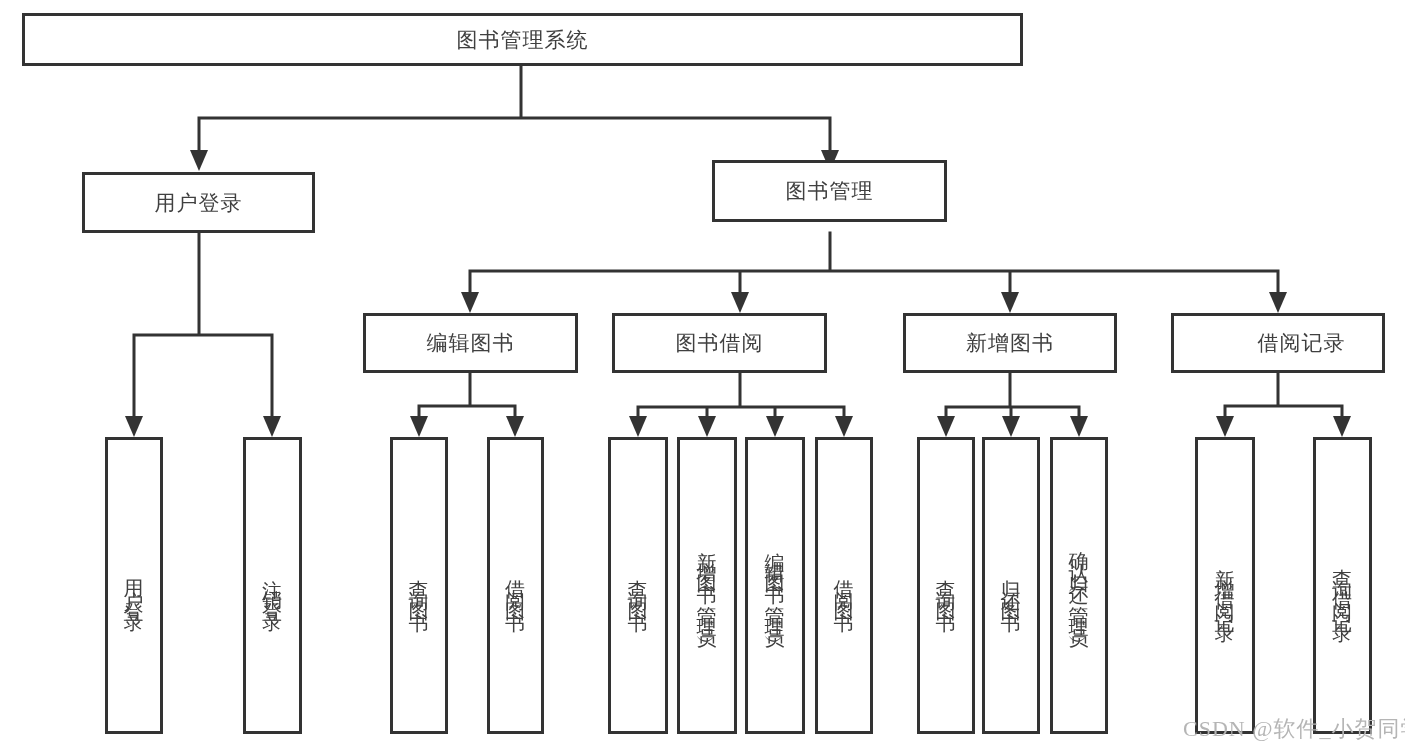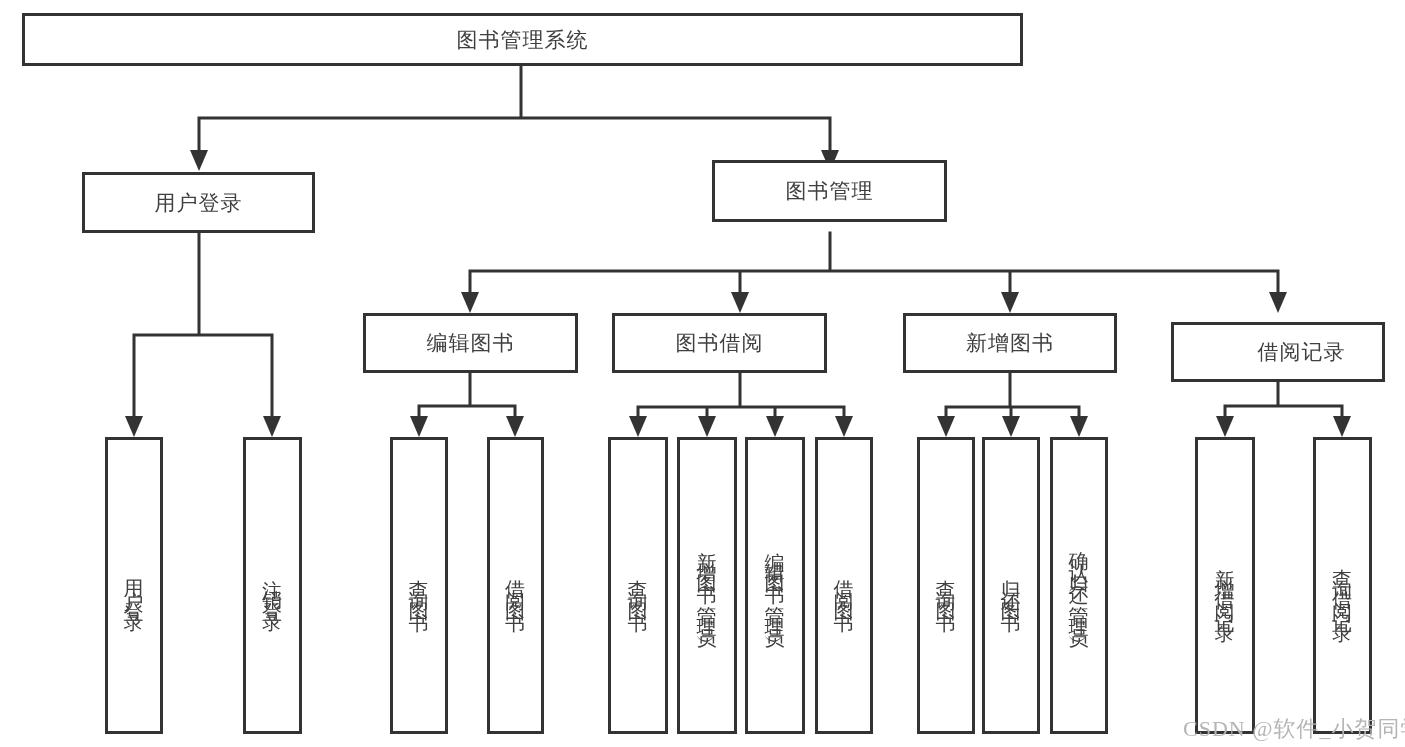--- a/index.html
+++ b/index.html
@@ -95,21 +95,21 @@
 
   <div class="node h" style="left:363px;top:313px;width:215px;height:60px;">
     <span>编辑图书</span>
   </div>
   <div class="node h" style="left:612px;top:313px;width:215px;height:60px;">
     <span>图书借阅</span>
   </div>
   <div class="node h" style="left:903px;top:313px;width:214px;height:60px;">
     <span>新增图书</span>
   </div>
-  <div class="node h" style="left:1171px;top:322px;width:214px;height:60px;padding-left:47px;">
+  <div class="node h" style="left:1171px;top:313px;width:214px;height:60px;padding-left:47px;">
     <span>借阅记录</span>
   </div>
 
   <div class="node leaf" style="left:105px;top:437px;width:58px;height:297px;">
     <span>用户登录</span>
   </div>
   <div class="node leaf" style="left:243px;top:437px;width:59px;height:297px;">
     <span>注销登录</span>
   </div>
 

